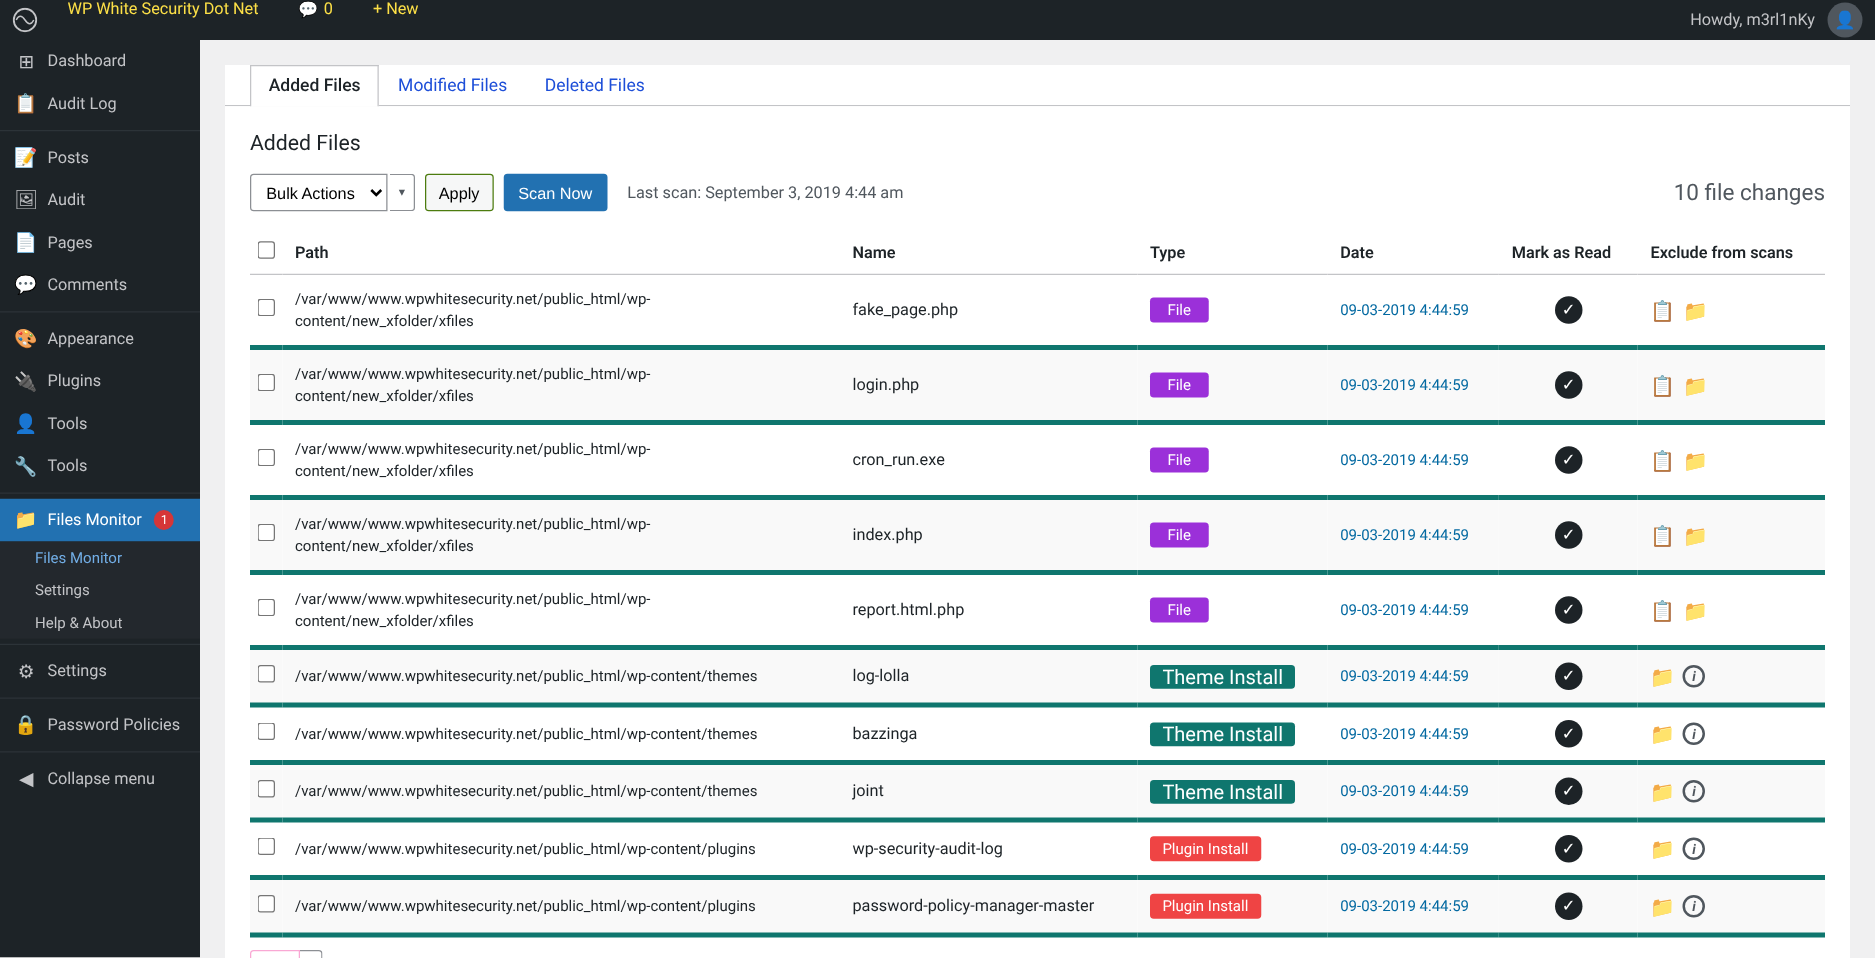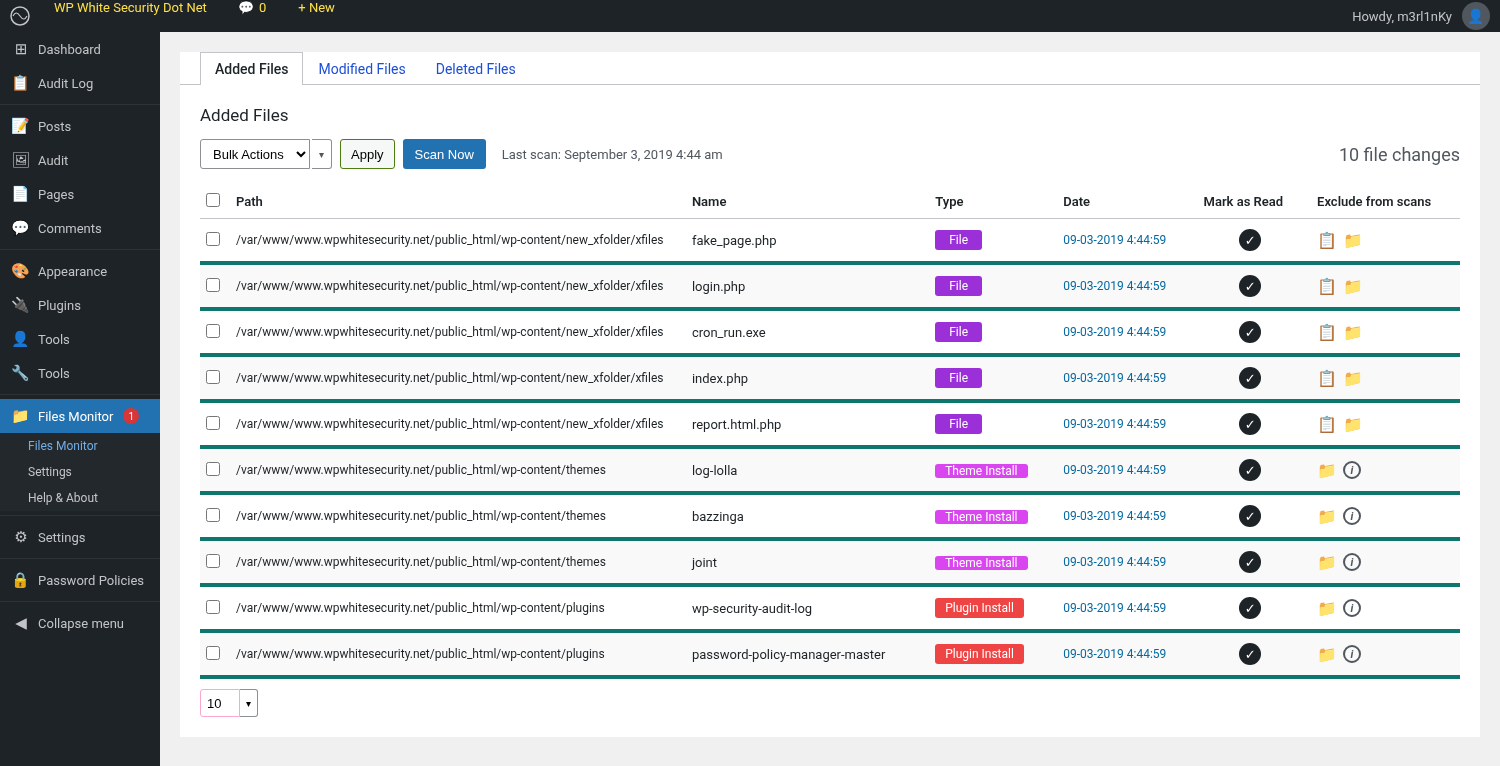--- a/index.html
+++ b/index.html
@@ -194,25 +194,25 @@
     .badge-file {
       background: #9b30d9;
       color: #fff;
       padding: 3px 14px;
       border-radius: 3px;
       font-size: 12px;
       display: inline-block;
       white-space: nowrap;
     }
     .badge-theme {
-      background: #d946ef;
+      background: #0f766e;
       color: #fff;
       padding: 0 10px;
       border-radius: 3px;
-      font-size: 12px;
+      font-size: 16px;
       display: inline-block;
       white-space: nowrap;
     }
     .badge-plugin {
       background: #ef4444;
       color: #fff;
       padding: 3px 10px;
       border-radius: 3px;
       font-size: 12px;
       display: inline-block;

